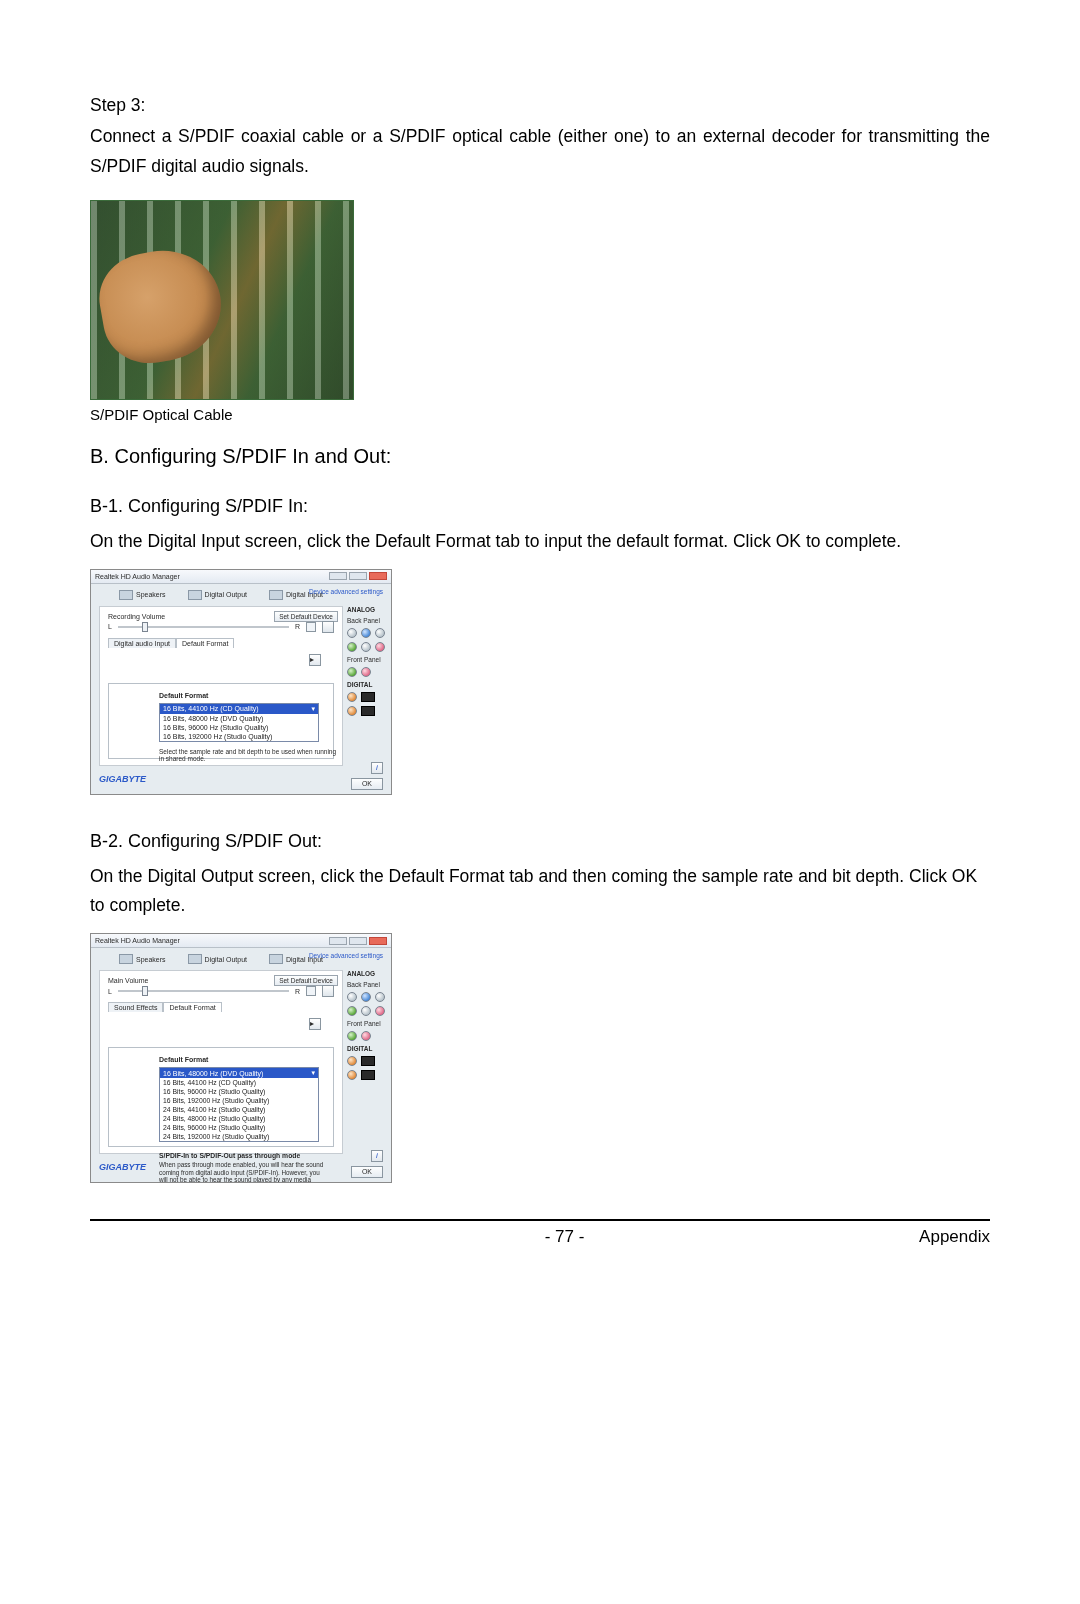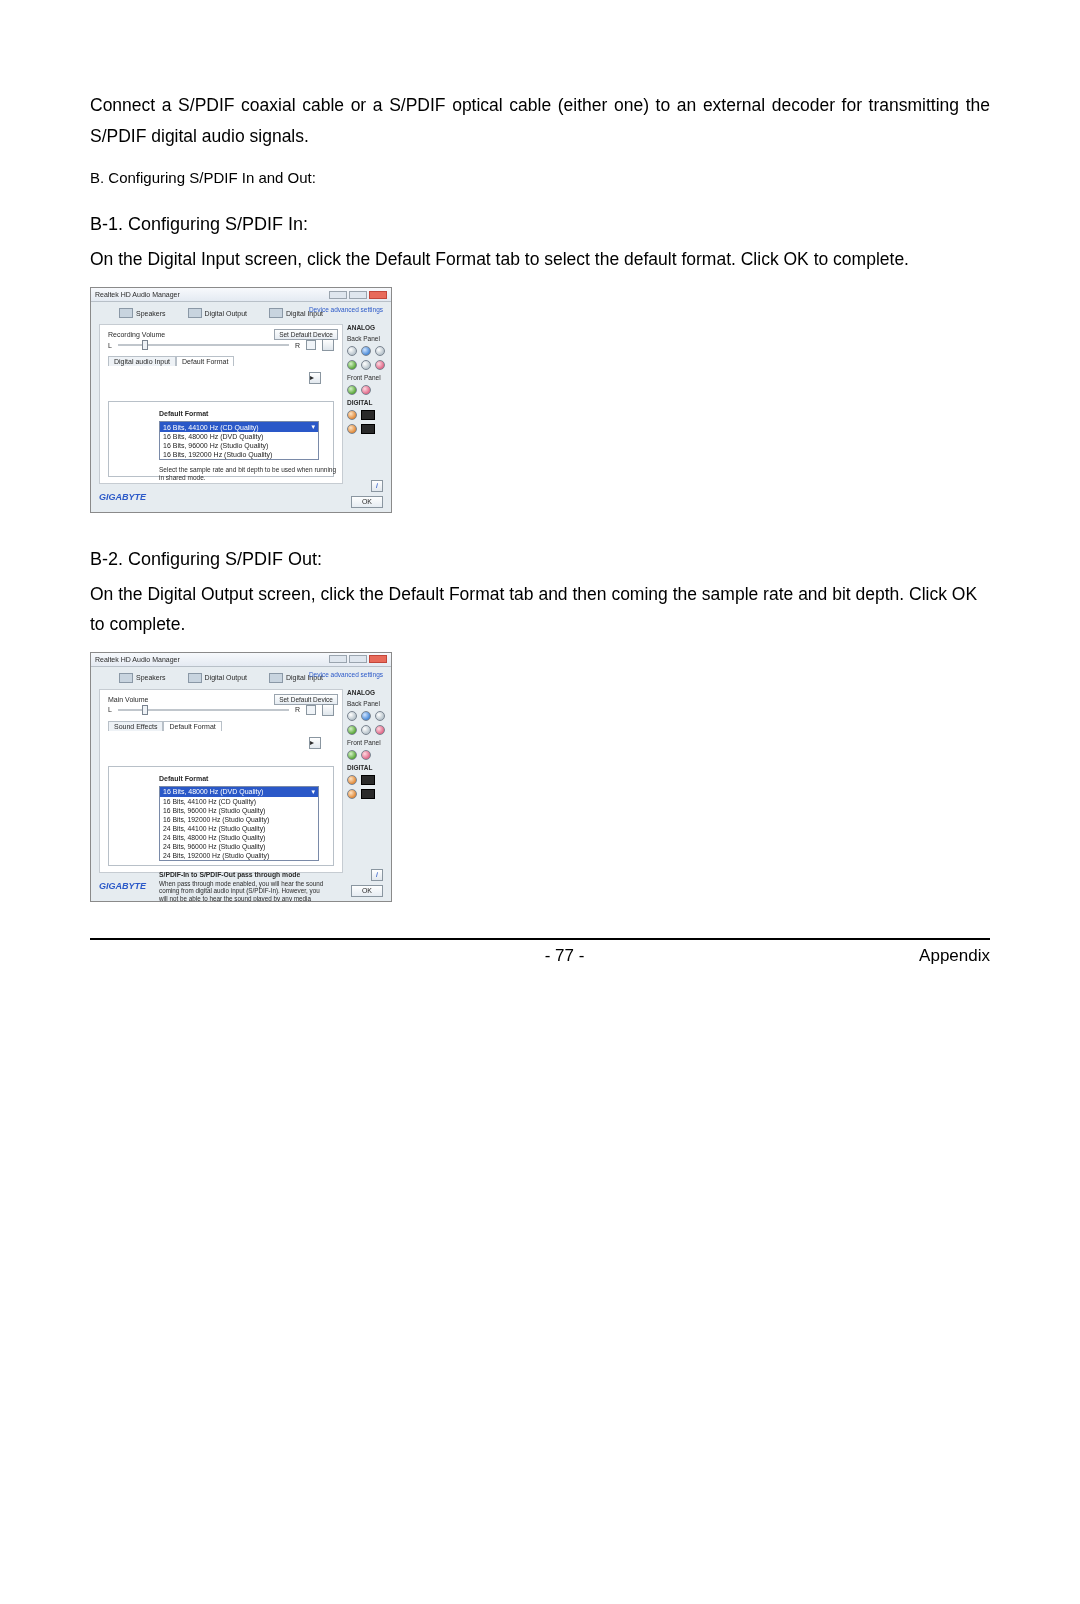--- a/index.html
+++ b/index.html
@@ -51,21 +51,21 @@
   }
   .step-col {
     flex: 1;
     font-size: 17.5px;
     line-height: 1.75;
   }
   .second-photo-block {
     margin-bottom: 22px;
   }
   .section-title {
-    font-size: 15px;
+    font-size: 20px;
     margin-top: 14px;
     margin-bottom: 28px;
   }
   .subsection-title {
     font-size: 18px;
     margin-bottom: 10px;
   }
   .body-text {
     font-size: 17.5px;
     line-height: 1.7;
@@ -209,29 +209,37 @@
   .footer .pg { margin: 0 auto; }
   .footer .apx { }
 </style>
 </head>
 <body>
 
 <div class="page">
 
   <div class="top-row">
     <div class="step-col">
+      <div>Step 3:</div>
       <div style="text-align:justify;">Connect a S/PDIF coaxial cable or a S/PDIF optical cable (either one) to an external decoder for transmitting the S/PDIF digital audio signals.</div>
     </div>
   </div>
 
+  <div class="second-photo-block">
+    <div class="photo" style="height:200px;">
+      <div class="grill"></div>
+      <div class="hand" style="top:50px;left:10px;"></div>
+    </div>
+    <div class="caption">S/PDIF Optical Cable</div>
+  </div>
 
   <div class="section-title">B. Configuring S/PDIF In and Out:</div>
 
   <div class="subsection-title">B-1. Configuring S/PDIF In:</div>
-  <div class="body-text">On the Digital Input screen, click the Default Format tab to select the default format. Click OK to complete.</div>
+  <div class="body-text">On the Digital Input screen, click the Default Format tab to input the default format. Click OK to complete.</div>
 
   <div class="screenshot">
     <div class="ss-titlebar">
       <span>Realtek HD Audio Manager</span>
       <span class="ss-close">
           <span></span>
           <span></span>
           <span></span>
         </span>
     </div>

